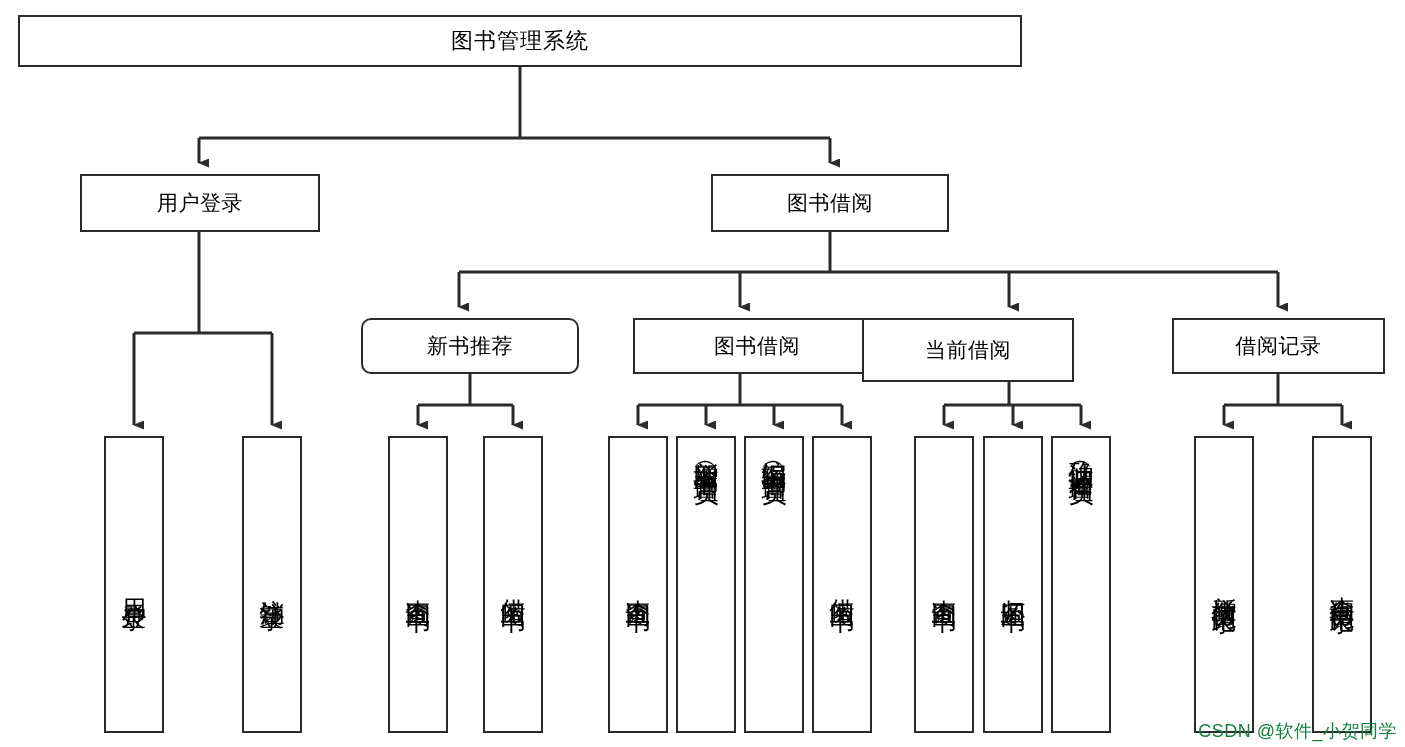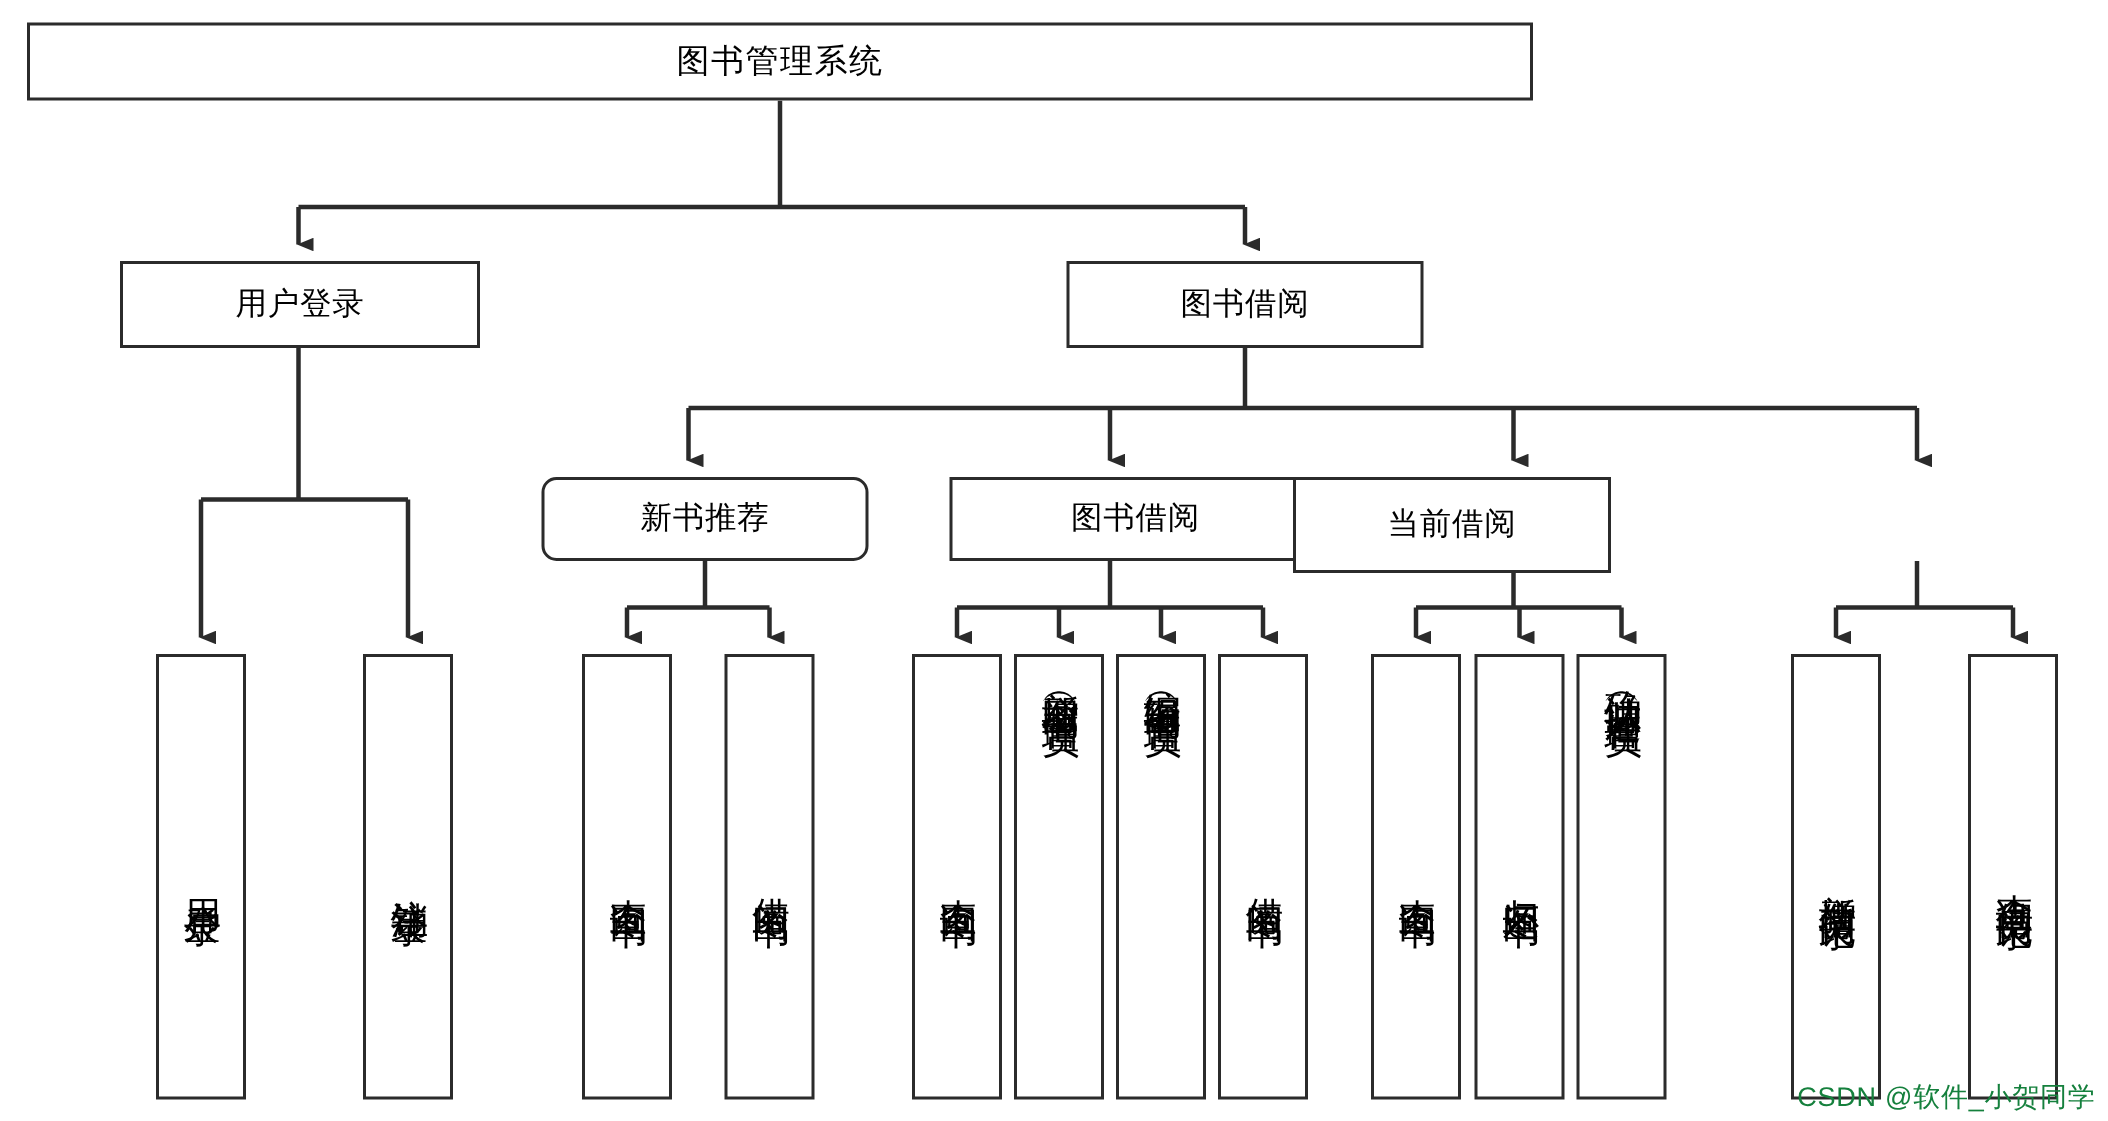--- a/index.html
+++ b/index.html
@@ -149,20 +149,23 @@
 
   <div class="node-box h-node" style="left:361px; top:318px; width:218px; height:56px;border-radius:10px;">
     <span class="node-label">新书推荐</span>
   </div>
   <div class="node-box h-node" style="left:633px; top:318px; width:248px; height:56px;">
     <span class="node-label">图书借阅</span>
   </div>
   <div class="node-box h-node" style="left:862px; top:318px; width:212px; height:64px;">
     <span class="node-label">当前借阅</span>
   </div>
+  <div class="node-box h-node" style="left:1172px; top:318px; width:213px; height:56px;">
+    <span class="node-label">借阅记录</span>
+  </div>
 
   <div class="node-box v-node centered" style="left:104px; top:436px; width:60px; height:297px;">
     <span class="node-label">用户登录</span>
   </div>
   <div class="node-box v-node centered" style="left:242px; top:436px; width:60px; height:297px;">
     <span class="node-label">注销登录</span>
   </div>
 
   <div class="node-box v-node centered" style="left:388px; top:436px; width:60px; height:297px;">
     <span class="node-label">查询图书</span>

